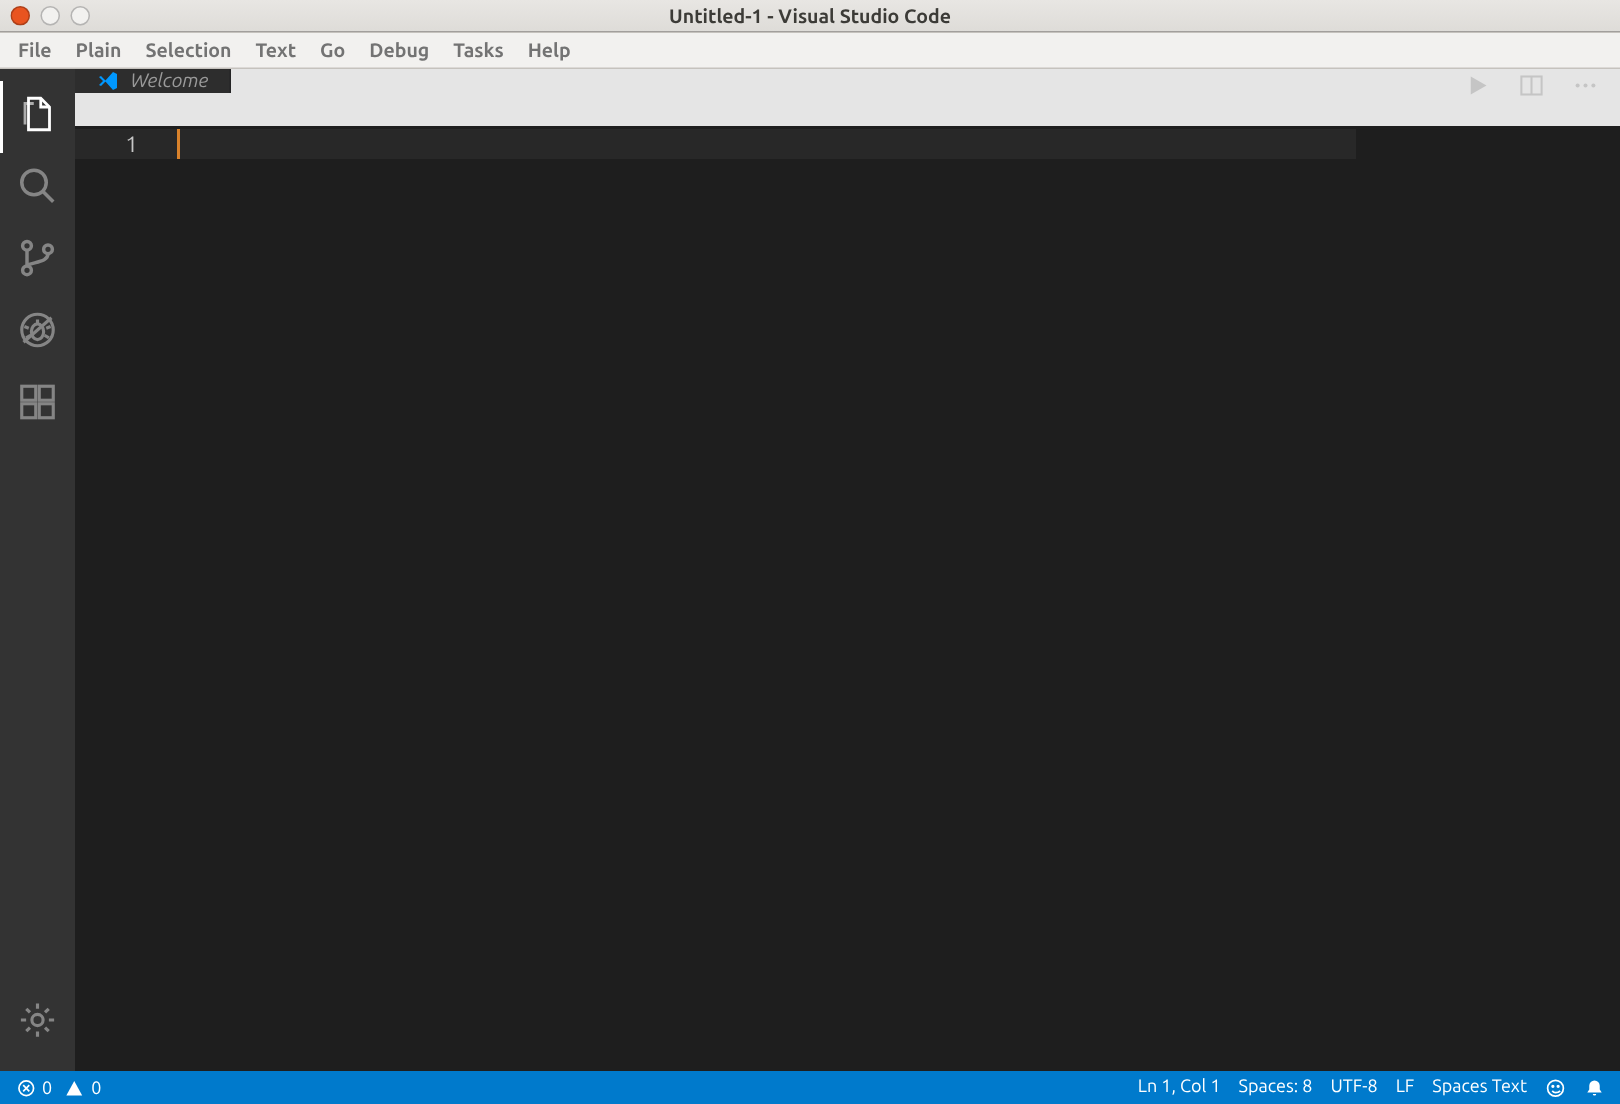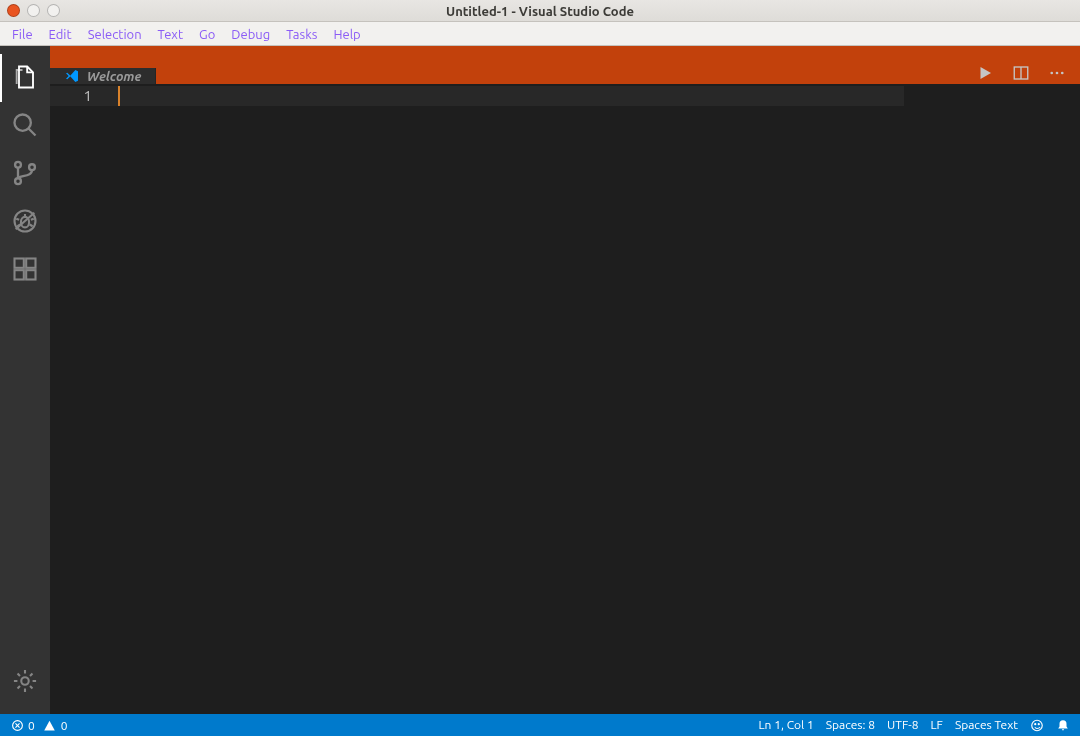--- a/index.html
+++ b/index.html
@@ -50,21 +50,22 @@
     }
     
     .menu-bar {
       height: 24px;
       background: #f2f1ef;
       border-bottom: 1px solid #c5c2bd;
       display: flex;
       align-items: center;
       padding: 0 4px;
       font-size: 13px;
-      color: #8b5cf6;
+      color: #737373;
+      font-weight: bold;
     }
     .menu-item {
       padding: 2px 8px;
       cursor: pointer;
     }
     
     .main-area {
       display: flex;
       height: calc(736px - 22px - 24px - 22px);
       background: #1e1e1e;
@@ -102,24 +103,23 @@
     
     .editor-group {
       flex: 1;
       display: flex;
       flex-direction: column;
       background: #1e1e1e;
     }
     
     .tab-bar {
       height: 38px;
-      background: #c2410c;
-      display: flex;
-      align-items: flex-end;
-      font-weight: bold;
+      background: #e5e5e5;
+      display: flex;
+      align-items: flex-start;
     }
     .tab {
       display: flex;
       align-items: center;
       padding: 0 14px;
       gap: 7px;
       background: #2d2d2d;
       color: #9a9a9a;
       font-size: 13px;
       cursor: pointer;
@@ -239,21 +239,21 @@
   <div class="window-controls">
     <span class="wc-btn wc-close"></span>
     <span class="wc-btn wc-min"></span>
     <span class="wc-btn wc-max"></span>
   </div>
   <div class="os-title">Untitled-1 - Visual Studio Code</div>
 </div>
 
 <div class="menu-bar">
   <div class="menu-item">File</div>
-  <div class="menu-item">Edit</div>
+  <div class="menu-item">Plain</div>
   <div class="menu-item">Selection</div>
   <div class="menu-item">Text</div>
   <div class="menu-item">Go</div>
   <div class="menu-item">Debug</div>
   <div class="menu-item">Tasks</div>
   <div class="menu-item">Help</div>
 </div>
 
 <div class="main-area">
 

